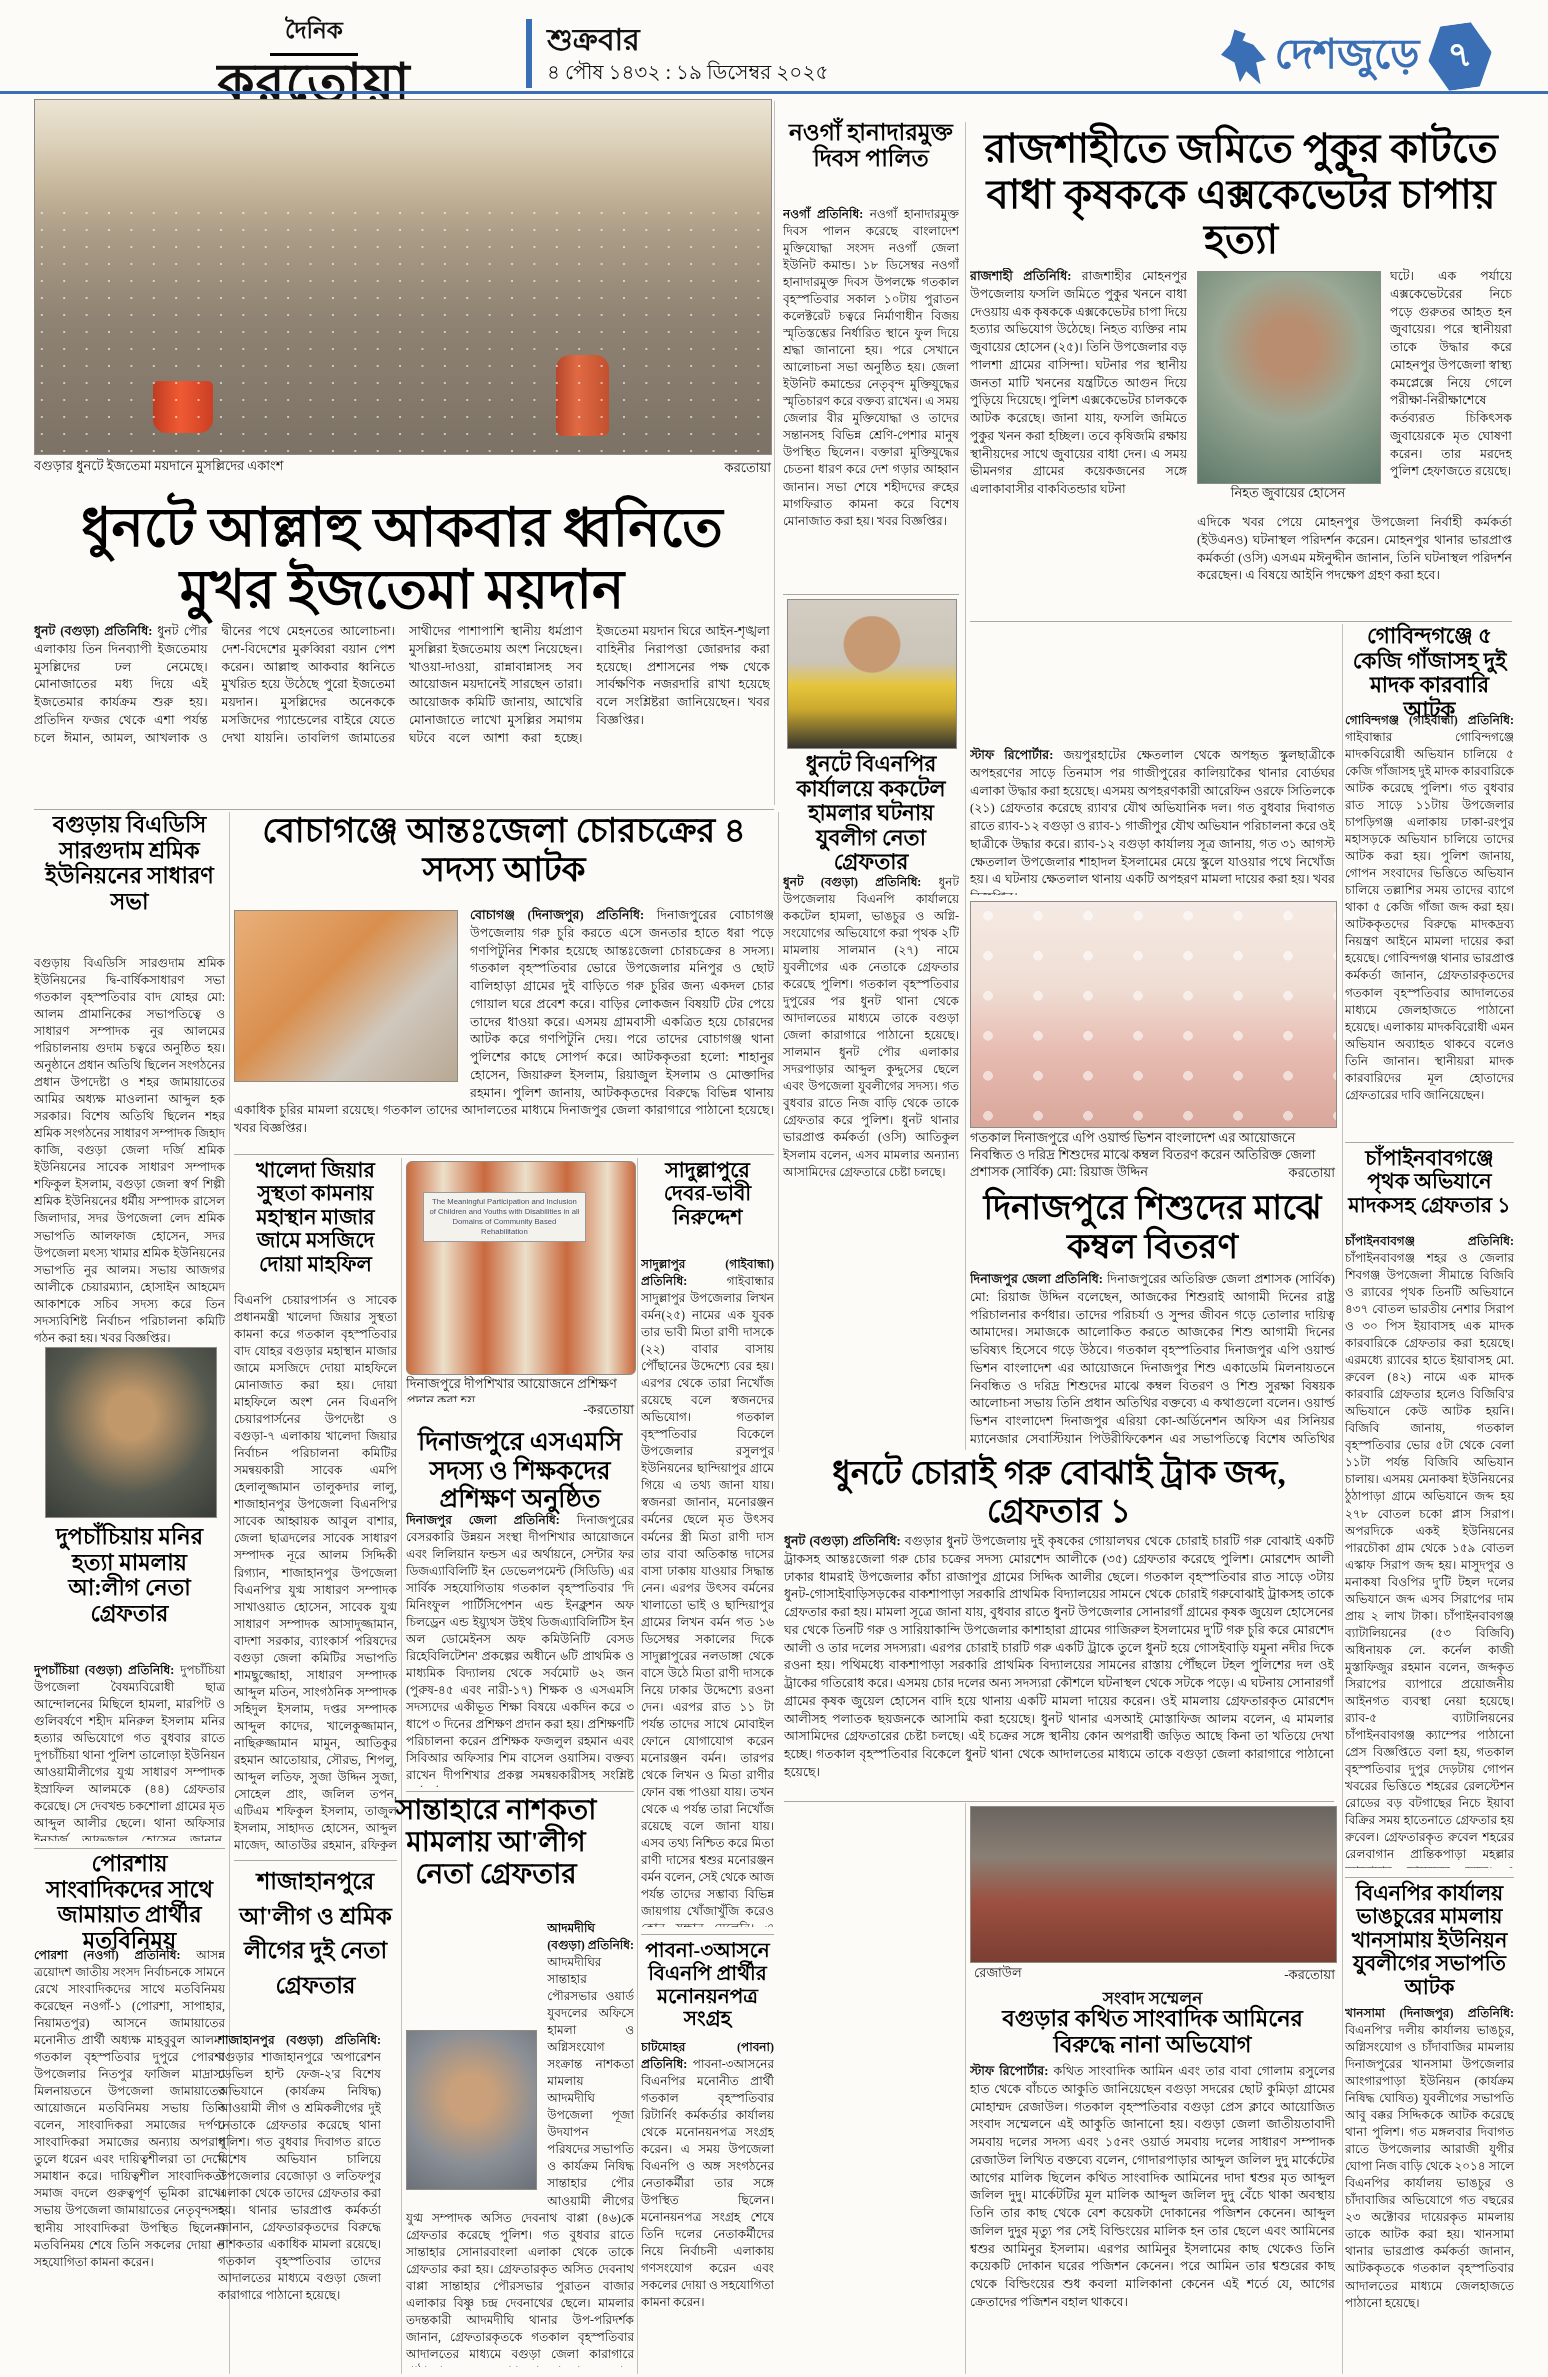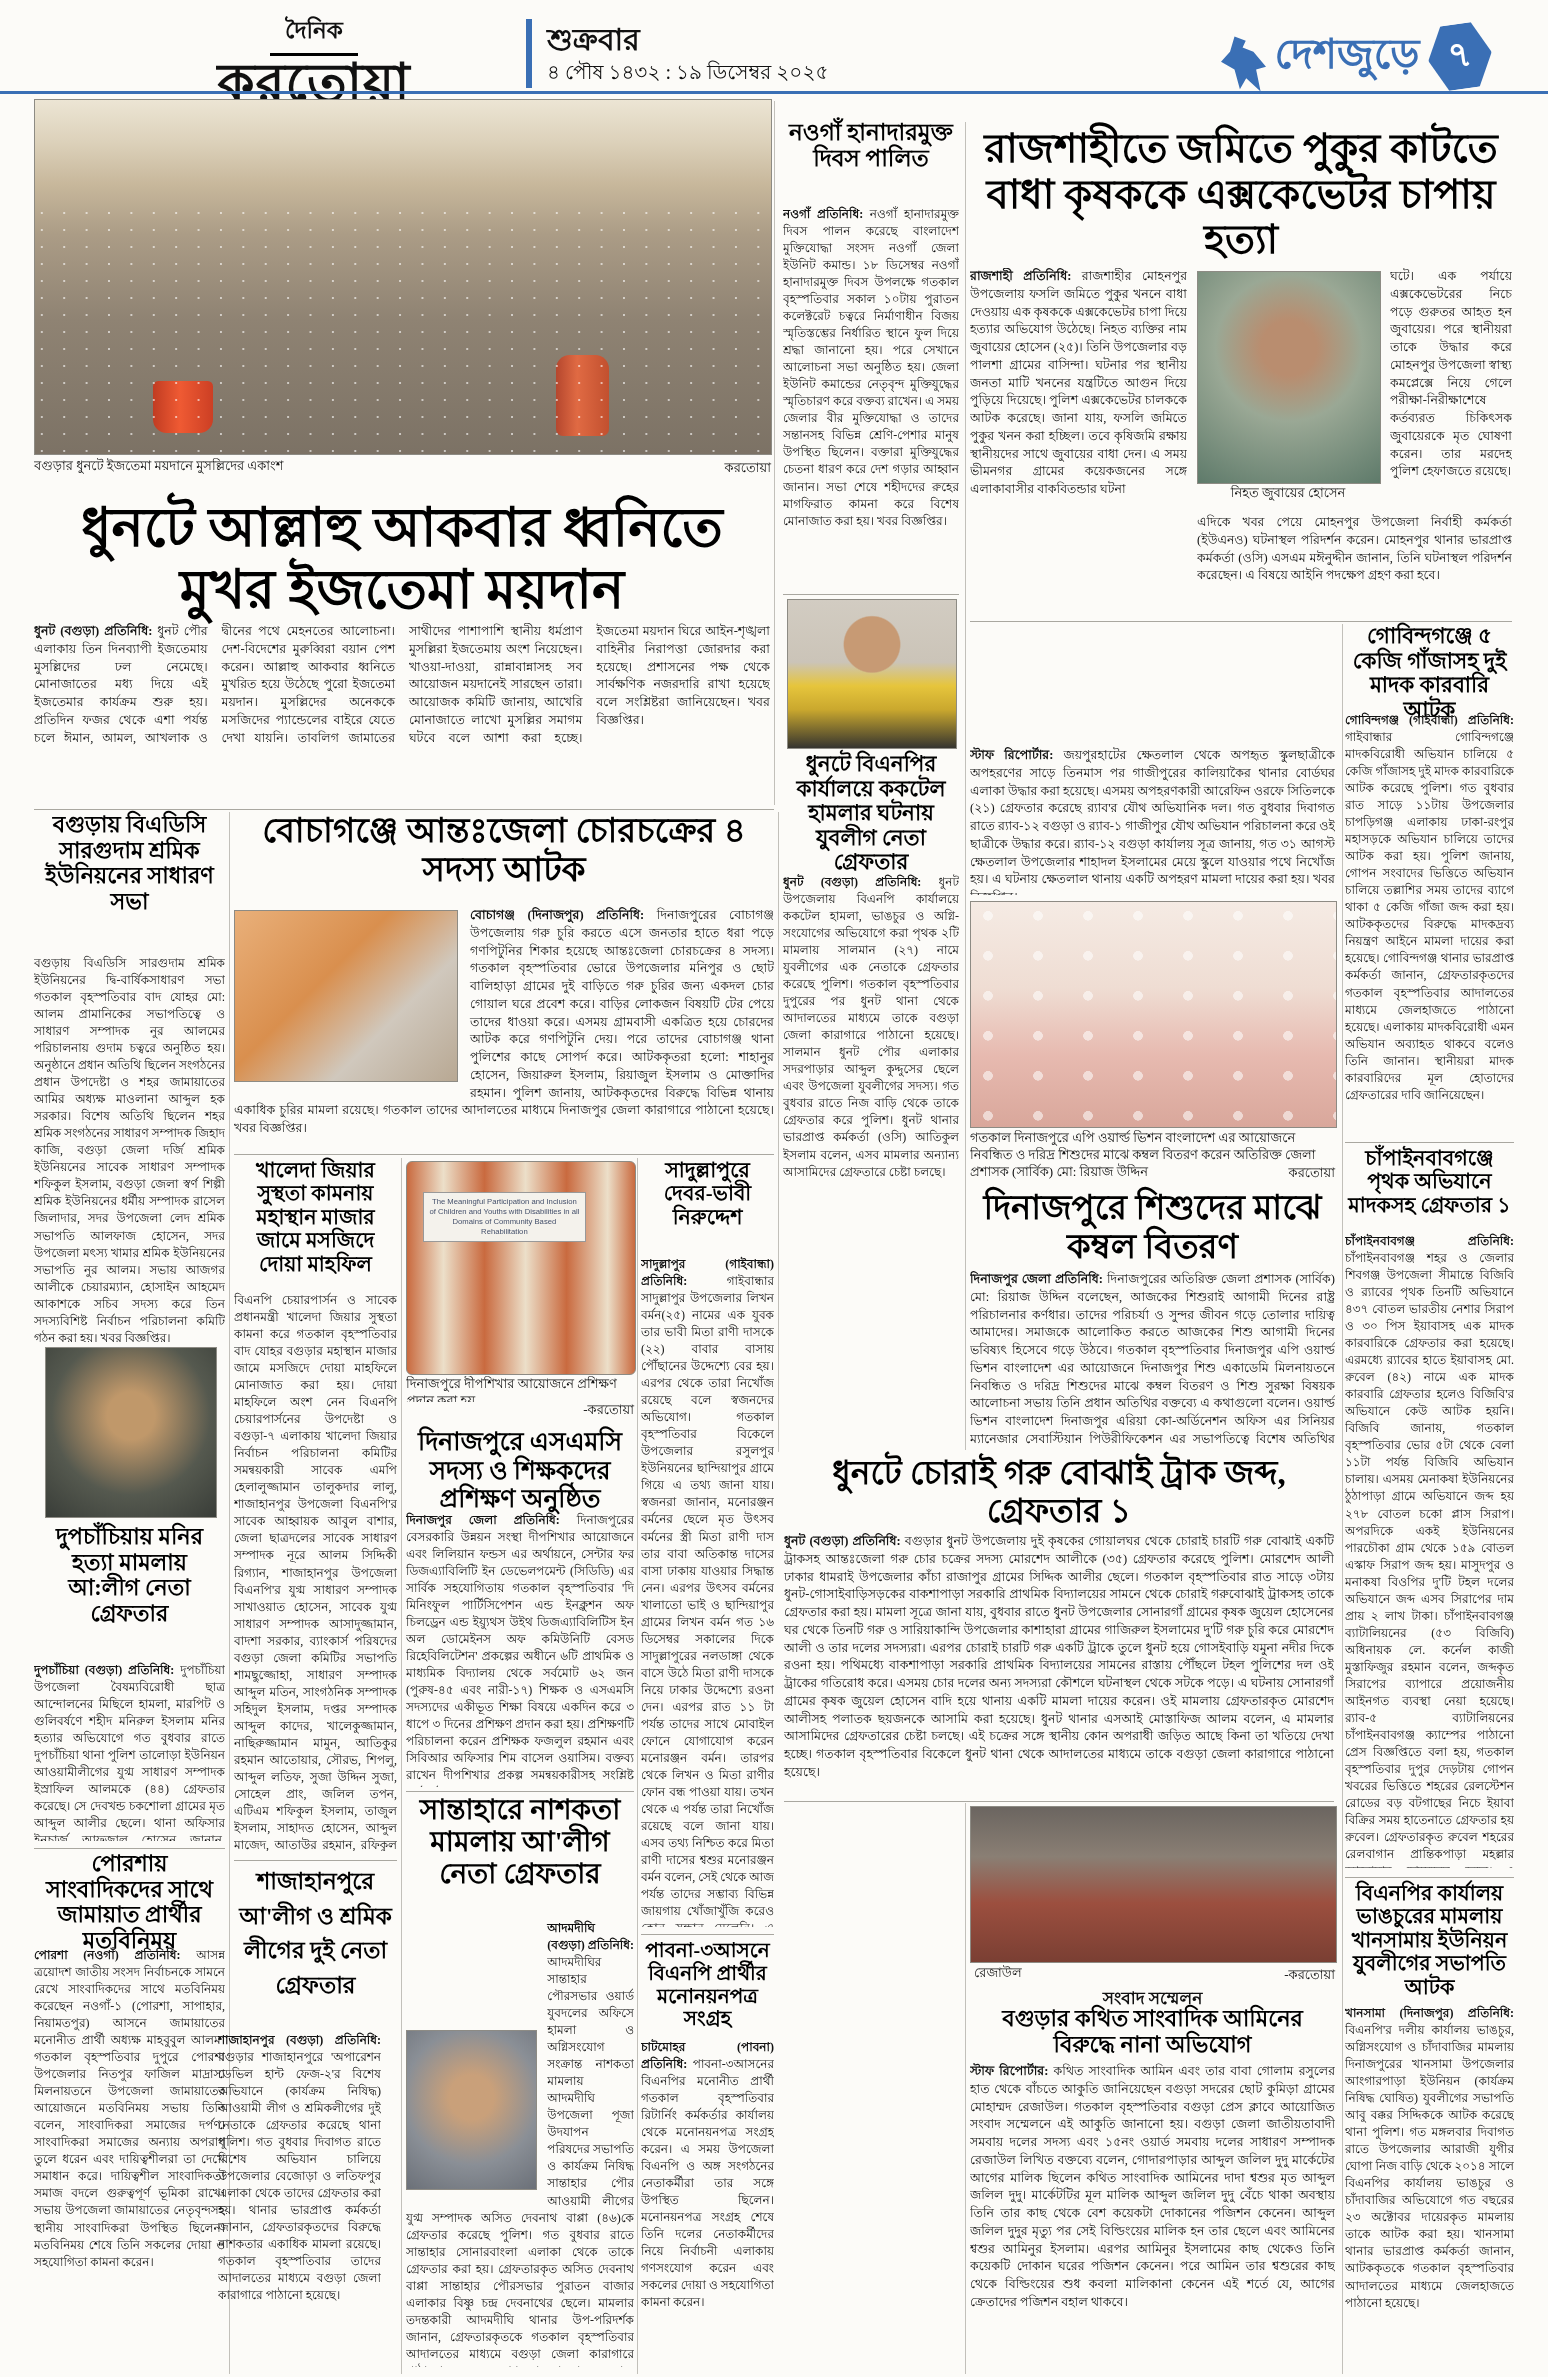--- a/index.html
+++ b/index.html
@@ -6,21 +6,21 @@
   #page{position:relative;width:1548px;height:2377px;background:#fcfbf8;margin:0 auto;overflow:hidden;
         font-family:"Liberation Serif","DejaVu Serif",serif;color:#111;}
   .abs{position:absolute;}
   
   .brand{-text-align:center;}
   .brand-top{display:inline-block;font-size:23px;font-weight:bold;border-bottom:3.4px solid #000;padding:0 15.5px 1.7px;}
   .brand-main{font-size:53px;font-weight:900;letter-spacing:0.9px;line-height:1.02;}
   .vbar{background:#3a6fb5;}
   .weekday{font-size:30px;font-weight:bold;}
   .dateline-top{font-size:20px;}
-  .deshjure{display:flex;align-items:flex-end;gap:8.6px;}
+  .deshjure{display:flex;align-items:center;gap:8.6px;}
   .map-icon{width:45px;height:55px;background:#3a6fb5;
     clip-path:polygon(30% 0,55% 8%,48% 20%,72% 28%,100% 55%,78% 60%,88% 100%,56% 76%,42% 96%,30% 60%,0 46%,20% 28%);}
   .section-name{font-size:41px;font-weight:900;color:#3a6fb5;}
   .hexagon{width:64px;height:69px;background:#3a6fb5;transform:rotate(-8deg);
     clip-path:polygon(26% 3%,74% 3%,100% 50%,74% 97%,26% 97%,0 50%);
     display:flex;align-items:center;justify-content:center;color:#fff;font-size:36px;font-weight:bold;}
   .toprule{background:#3a6fb5;}
   
   .vr{width:0.9px;background:#c2c0ba;}
   .hr{height:0.9px;background:#a9a7a0;}
@@ -205,21 +205,21 @@
   <div class="ph ph-training" style="left:406px;top:1161px;width:228px;height:212px;">
     <div class="banner">The Meaningful Participation and Inclusion of Children and Youths with Disabilities in all Domains of Community Based Rehabilitation</div>
   </div>
   <div class="abs cap" style="left:406px;top:1376px;width:228px;height:26px;">দিনাজপুরে দীপশিখার আয়োজনে প্রশিক্ষণ প্রদান করা হয়</div>
   <div class="abs credit" style="left:496px;top:1400px;width:138px;">-করতোয়া</div>
   <div class="abs hl" style="left:406px;top:1428px;width:228px;height:81px;font-size:25px;">দিনাজপুরে এসএমসি সদস্য ও শিক্ষকদের প্রশিক্ষণ অনুষ্ঠিত</div>
   <div class="abs bd bd-sm" style="left:406px;top:1512px;width:228px;height:275px;">
     <b class="dl">দিনাজপুর জেলা প্রতিনিধি:</b><span>দিনাজপুরের বেসরকারি উন্নয়ন সংস্থা দীপশিখার আয়োজনে এবং লিলিয়ান ফন্ডস এর অর্থায়নে, সেন্টার ফর ডিজএ্যাবিলিটি ইন ডেভেলপমেন্ট (সিডিডি) এর সার্বিক সহযোগিতায় গতকাল বৃহস্পতিবার 'দি মিনিংফুল পার্টিসিপেশন এন্ড ইনক্লুশন অফ চিলড্রেন এন্ড ইয়্যুথস উইথ ডিজএ্যাবিলিটিস ইন অল ডোমেইনস অফ কমিউনিটি বেসড রিহেবিলিটেশন' প্রকল্পের অধীনে ৬টি প্রাথমিক ও মাধ্যমিক বিদ্যালয় থেকে সর্বমোট ৬২ জন (পুরুষ-৪৫ এবং নারী-১৭) শিক্ষক ও এসএমসি সদস্যদের একীভূত শিক্ষা বিষয়ে একদিন করে ৩ ধাপে ৩ দিনের প্রশিক্ষণ প্রদান করা হয়। প্রশিক্ষণটি পরিচালনা করেন প্রশিক্ষক ফজলুল রহমান এবং সিবিআর অফিসার শিম বাসেল ওয়াসিম। বক্তব্য রাখেন দীপশিখার প্রকল্প সমন্বয়কারীসহ সংশ্লিষ্ট কর্মকর্তারা।</span>
   </div>
 
-  <div class="abs hl" style="left:406px;top:1794px;width:228px;height:122px;font-size:28px;">সান্তাহারে নাশকতা মামলায় আ'লীগ নেতা গ্রেফতার</div>
+  <div class="abs hl" style="left:382px;top:1794px;width:228px;height:122px;font-size:28px;">সান্তাহারে নাশকতা মামলায় আ'লীগ নেতা গ্রেফতার</div>
   <div class="abs bd bd-sm" style="left:406px;top:1920px;width:228px;height:447px;">
     <div class="float-ph ph-asit" style="position:relative;width:129px;height:158px;float:left;margin:110px 10.3px 5.2px 0;"></div>
     <b class="dl">আদমদীঘি (বগুড়া) প্রতিনিধি:</b><span>আদমদীঘির সান্তাহার পৌরসভার ওয়ার্ড যুবদলের অফিসে হামলা ও অগ্নিসংযোগ সংক্রান্ত নাশকতা মামলায় আদমদীঘি উপজেলা পূজা উদযাপন পরিষদের সভাপতি ও কার্যক্রম নিষিদ্ধ সান্তাহার পৌর আওয়ামী লীগের যুগ্ম সম্পাদক অসিত দেবনাথ বাপ্পা (৪৬)কে গ্রেফতার করেছে পুলিশ। গত বুধবার রাতে সান্তাহার সোনারবাংলা এলাকা থেকে তাকে গ্রেফতার করা হয়। গ্রেফতারকৃত অসিত দেবনাথ বাপ্পা সান্তাহার পৌরসভার পুরাতন বাজার এলাকার বিষ্ণু চন্দ্র দেবনাথের ছেলে। মামলার তদন্তকারী আদমদীঘি থানার উপ-পরিদর্শক জানান, গ্রেফতারকৃতকে গতকাল বৃহস্পতিবার আদালতের মাধ্যমে বগুড়া জেলা কারাগারে পাঠানো হয়েছে। নাশকতা মামলার অন্যান্য আসামিদের গ্রেফতারে পুলিশের অভিযান অব্যাহত রয়েছে বলেও তিনি জানান।</span>
   </div>
 
   <div class="abs hl" style="left:641px;top:1159px;width:133px;height:93px;font-size:20.6px;">সাদুল্লাপুরে দেবর-ভাবী নিরুদ্দেশ</div>
   <div class="abs bd bd-sm" style="left:641px;top:1256px;width:133px;height:671px;">
     <b class="dl">সাদুল্লাপুর (গাইবান্ধা) প্রতিনিধি:</b><span>গাইবান্ধার সাদুল্লাপুর উপজেলার লিখন বর্মন(২৫) নামের এক যুবক তার ভাবী মিতা রাণী দাসকে (২২) বাবার বাসায় পৌঁছানের উদ্দেশ্যে বের হয়। এরপর থেকে তারা নিখোঁজ রয়েছে বলে স্বজনদের অভিযোগ। গতকাল বৃহস্পতিবার বিকেলে উপজেলার রসুলপুর ইউনিয়নের ছান্দিয়াপুর গ্রামে গিয়ে এ তথ্য জানা যায়। স্বজনরা জানান, মনোরঞ্জন বর্মনের ছেলে মৃত উৎসব বর্মনের স্ত্রী মিতা রাণী দাস তার বাবা অতিকান্ত দাসের বাসা ঢাকায় যাওয়ার সিদ্ধান্ত নেন। এরপর উৎসব বর্মনের খালাতো ভাই ও ছান্দিয়াপুর গ্রামের লিখন বর্মন গত ১৬ ডিসেম্বর সকালের দিকে সাদুল্লাপুরের নলডাঙ্গা থেকে বাসে উঠে মিতা রাণী দাসকে নিয়ে ঢাকার উদ্দেশ্যে রওনা দেন। এরপর রাত ১১ টা পর্যন্ত তাদের সাথে মোবাইল ফোনে যোগাযোগ করেন মনোরঞ্জন বর্মন। তারপর থেকে লিখন ও মিতা রাণীর ফোন বন্ধ পাওয়া যায়। তখন থেকে এ পর্যন্ত তারা নিখোঁজ রয়েছে বলে জানা যায়। এসব তথ্য নিশ্চিত করে মিতা রাণী দাসের শ্বশুর মনোরঞ্জন বর্মন বলেন, সেই থেকে আজ পর্যন্ত তাদের সম্ভাব্য বিভিন্ন জায়গায় খোঁজাখুঁজি করেও কোন সন্ধান মেলেনি। এ জন্য সাদুল্লার থানায় জিডি করার প্রস্তুতি নিয়েছি।</span>
   </div>
 

